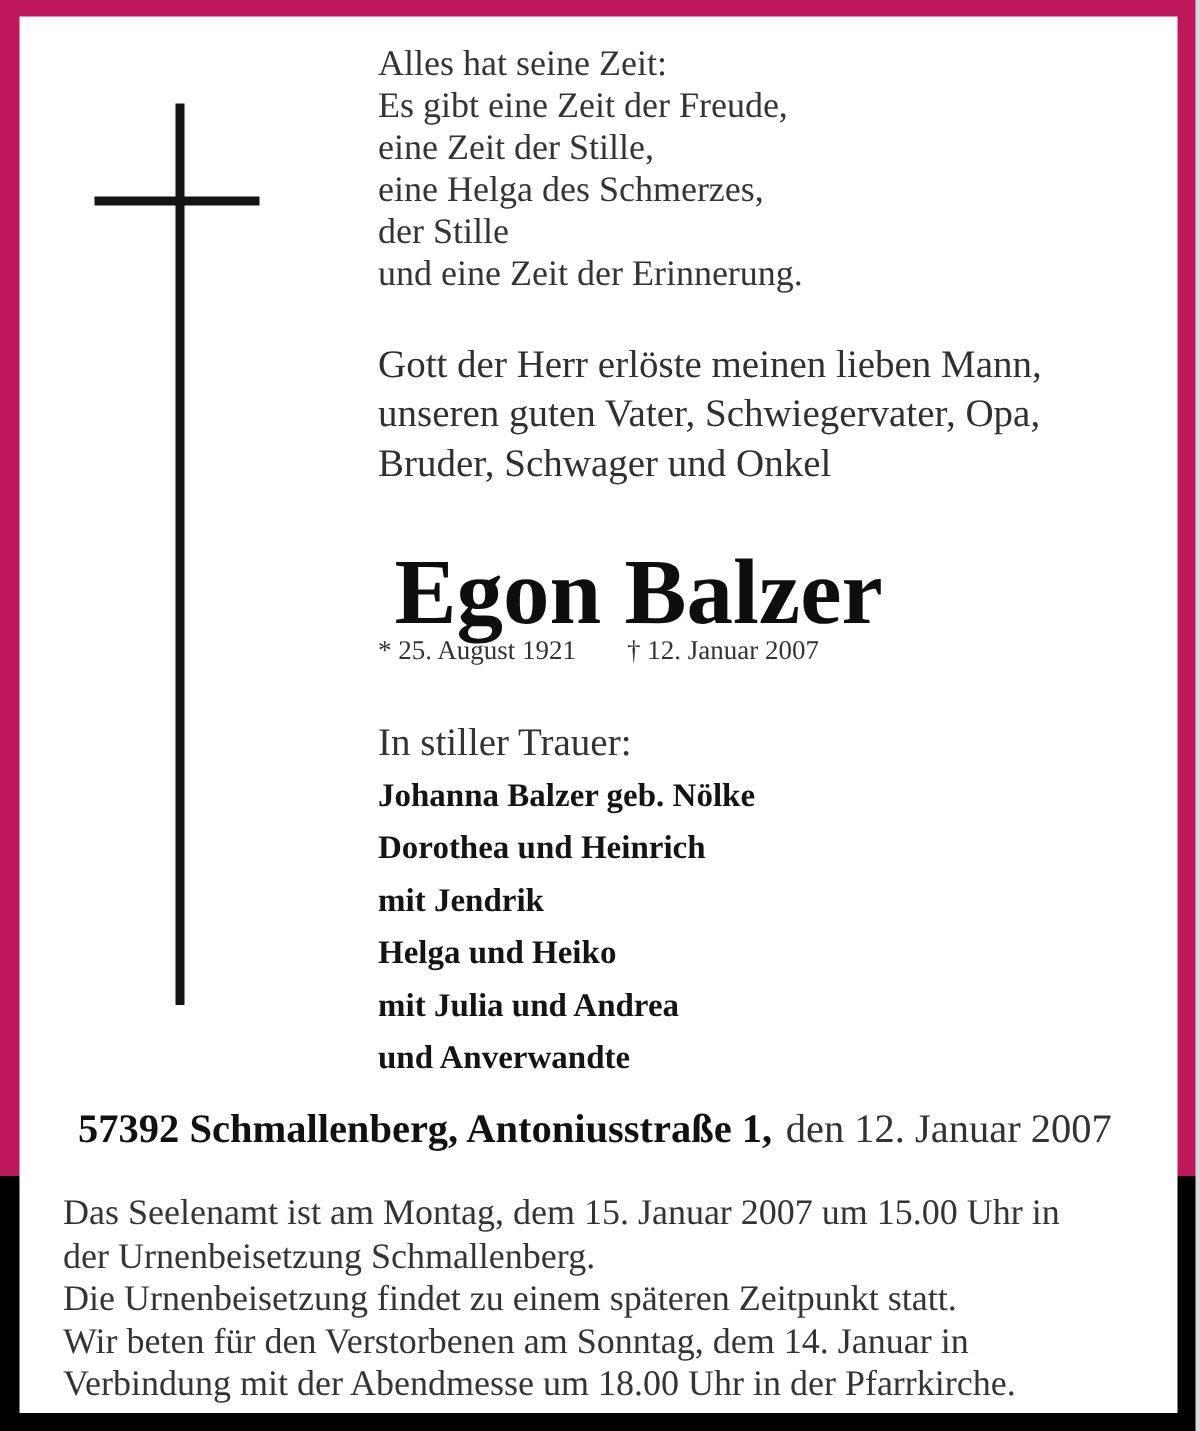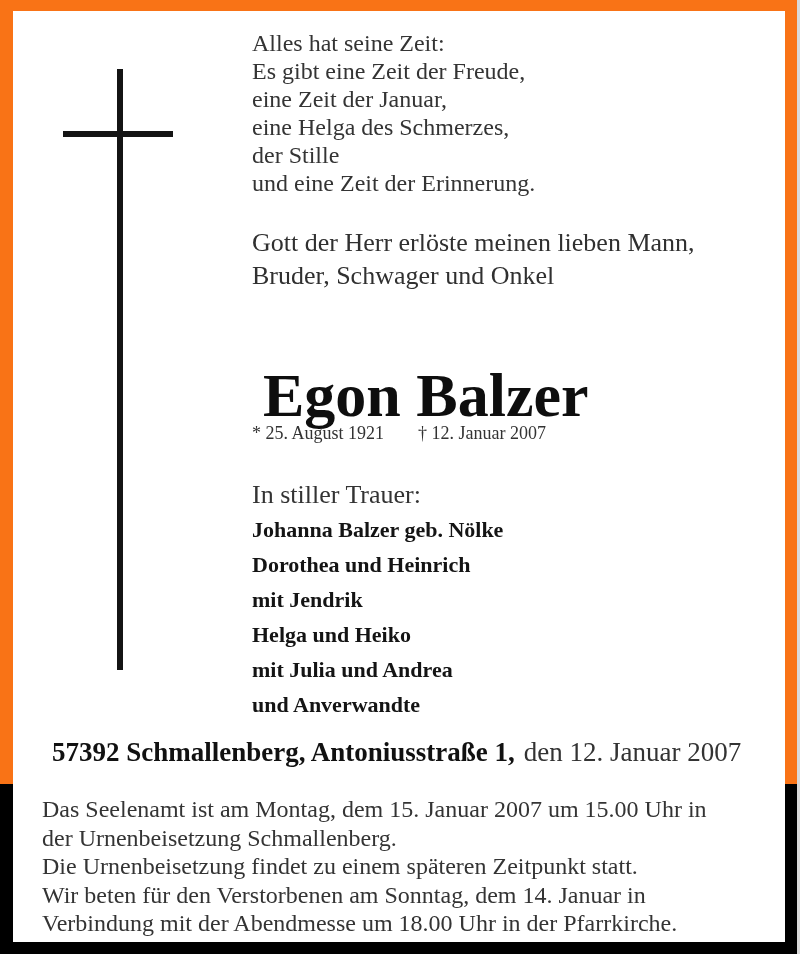--- a/index.html
+++ b/index.html
@@ -8,21 +8,21 @@
     width: 800px;
     height: 954px;
     background: #000000;
     font-family: "Liberation Serif", "DejaVu Serif", serif;
     overflow: hidden;
   }
   .frame {
     position: absolute;
     left: 0; top: 0;
     width: 800px; height: 784px;
-    background: #f97316;
+    background: #be185d;
   }
   .edge-right-sliver {
     position: absolute;
     right: 0; top: 0;
     width: 3px; height: 954px;
     background: #d9d9d9;
   }
   .page {
     position: absolute;
     left: 13px; top: 11px;
@@ -104,28 +104,29 @@
   <div class="page">
 
     <div class="cross">
       <div class="cross-v"></div>
       <div class="cross-h"></div>
     </div>
 
     <div class="block poem">
       <div>Alles hat seine Zeit:</div>
       <div>Es gibt eine Zeit der Freude,</div>
-      <div>eine Zeit der Januar,</div>
+      <div>eine Zeit der Stille,</div>
       <div>eine Helga des Schmerzes,</div>
       <div>der Stille</div>
       <div>und eine Zeit der Erinnerung.</div>
     </div>
 
     <div class="block tribute">
       <div>Gott der Herr erlöste meinen lieben Mann,</div>
+      <div>unseren guten Vater, Schwiegervater, Opa,</div>
       <div>Bruder, Schwager und Onkel</div>
     </div>
 
     <h1 class="block deceased-name">Egon Balzer</h1>
 
     <div class="block dates">
       <span class="birth">* 25. August 1921</span><span class="death">† 12. Januar 2007</span>
     </div>
 
     <div class="block mourning">

